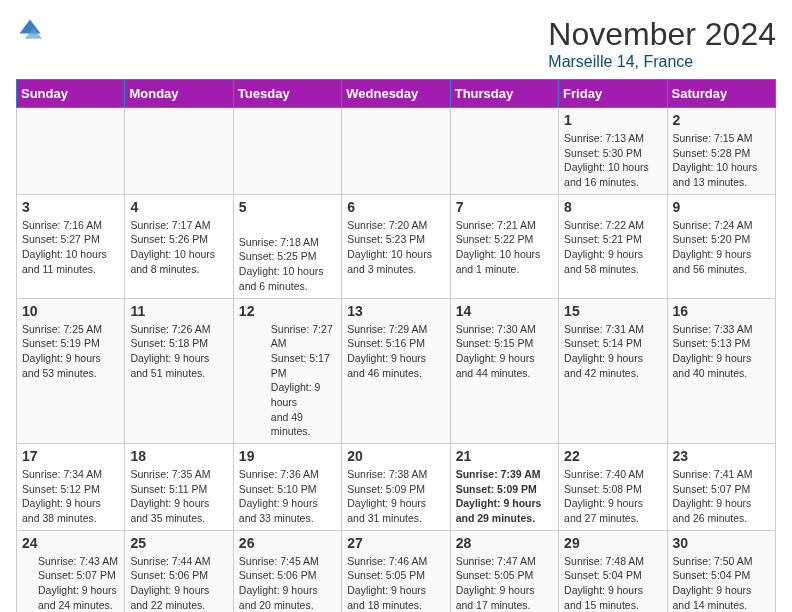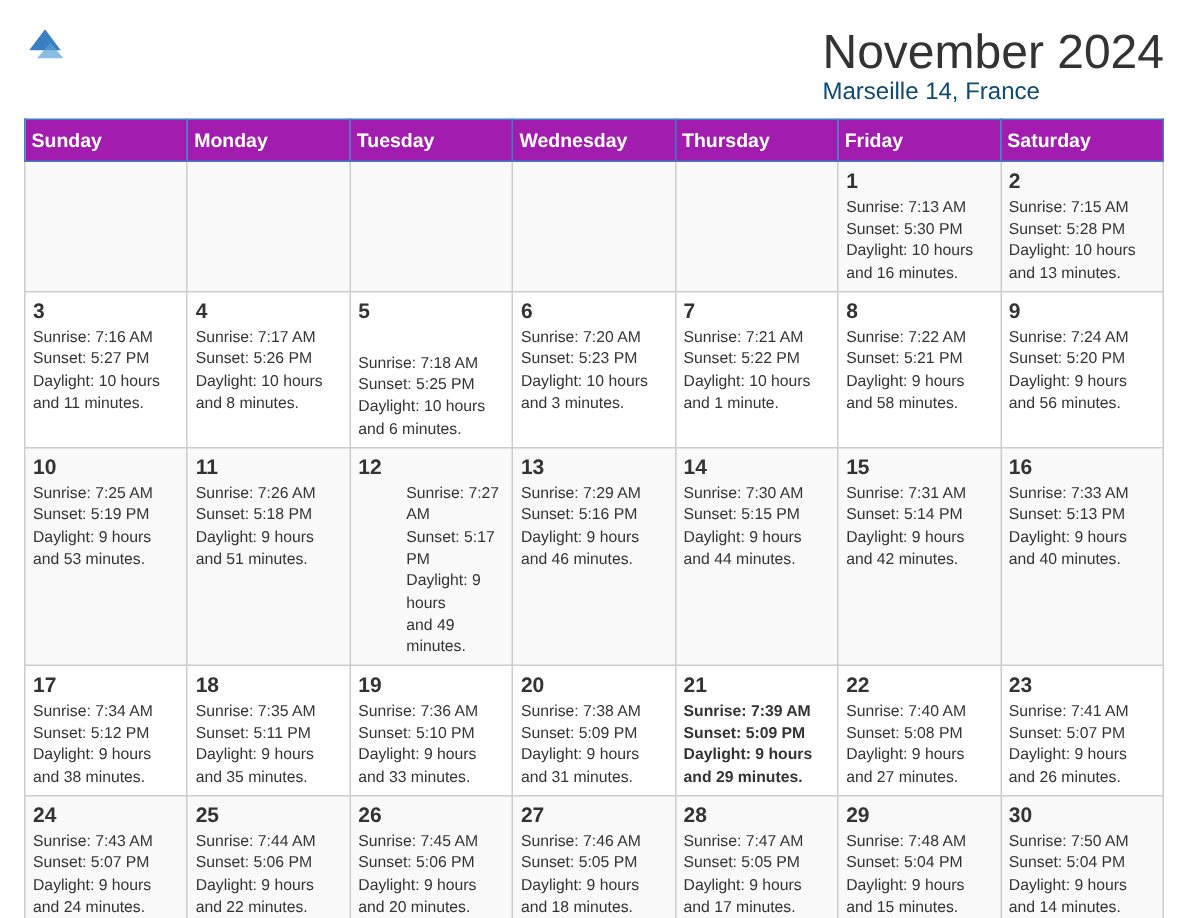--- a/index.html
+++ b/index.html
@@ -282,21 +282,21 @@
           <div class="day-number">23</div>
           <div class="cell-text" style="white-space: pre-line;">Sunrise: 7:41 AM
 Sunset: 5:07 PM
 Daylight: 9 hours
 and 26 minutes.</div>
         </td>
       </tr>
       <tr>
         <td>
           <div class="day-number">24</div>
-          <div class="cell-text" style="white-space: pre-line;">Sunrise: 7:43 AM
+          <div class="cell-text" style="white-space: pre-line; margin-left: 16px;">Sunrise: 7:43 AM
 Sunset: 5:07 PM
 Daylight: 9 hours
 and 24 minutes.</div>
         </td>
         <td>
           <div class="day-number">25</div>
           <div class="cell-text" style="white-space: pre-line;">Sunrise: 7:44 AM
 Sunset: 5:06 PM
 Daylight: 9 hours
 and 22 minutes.</div>

